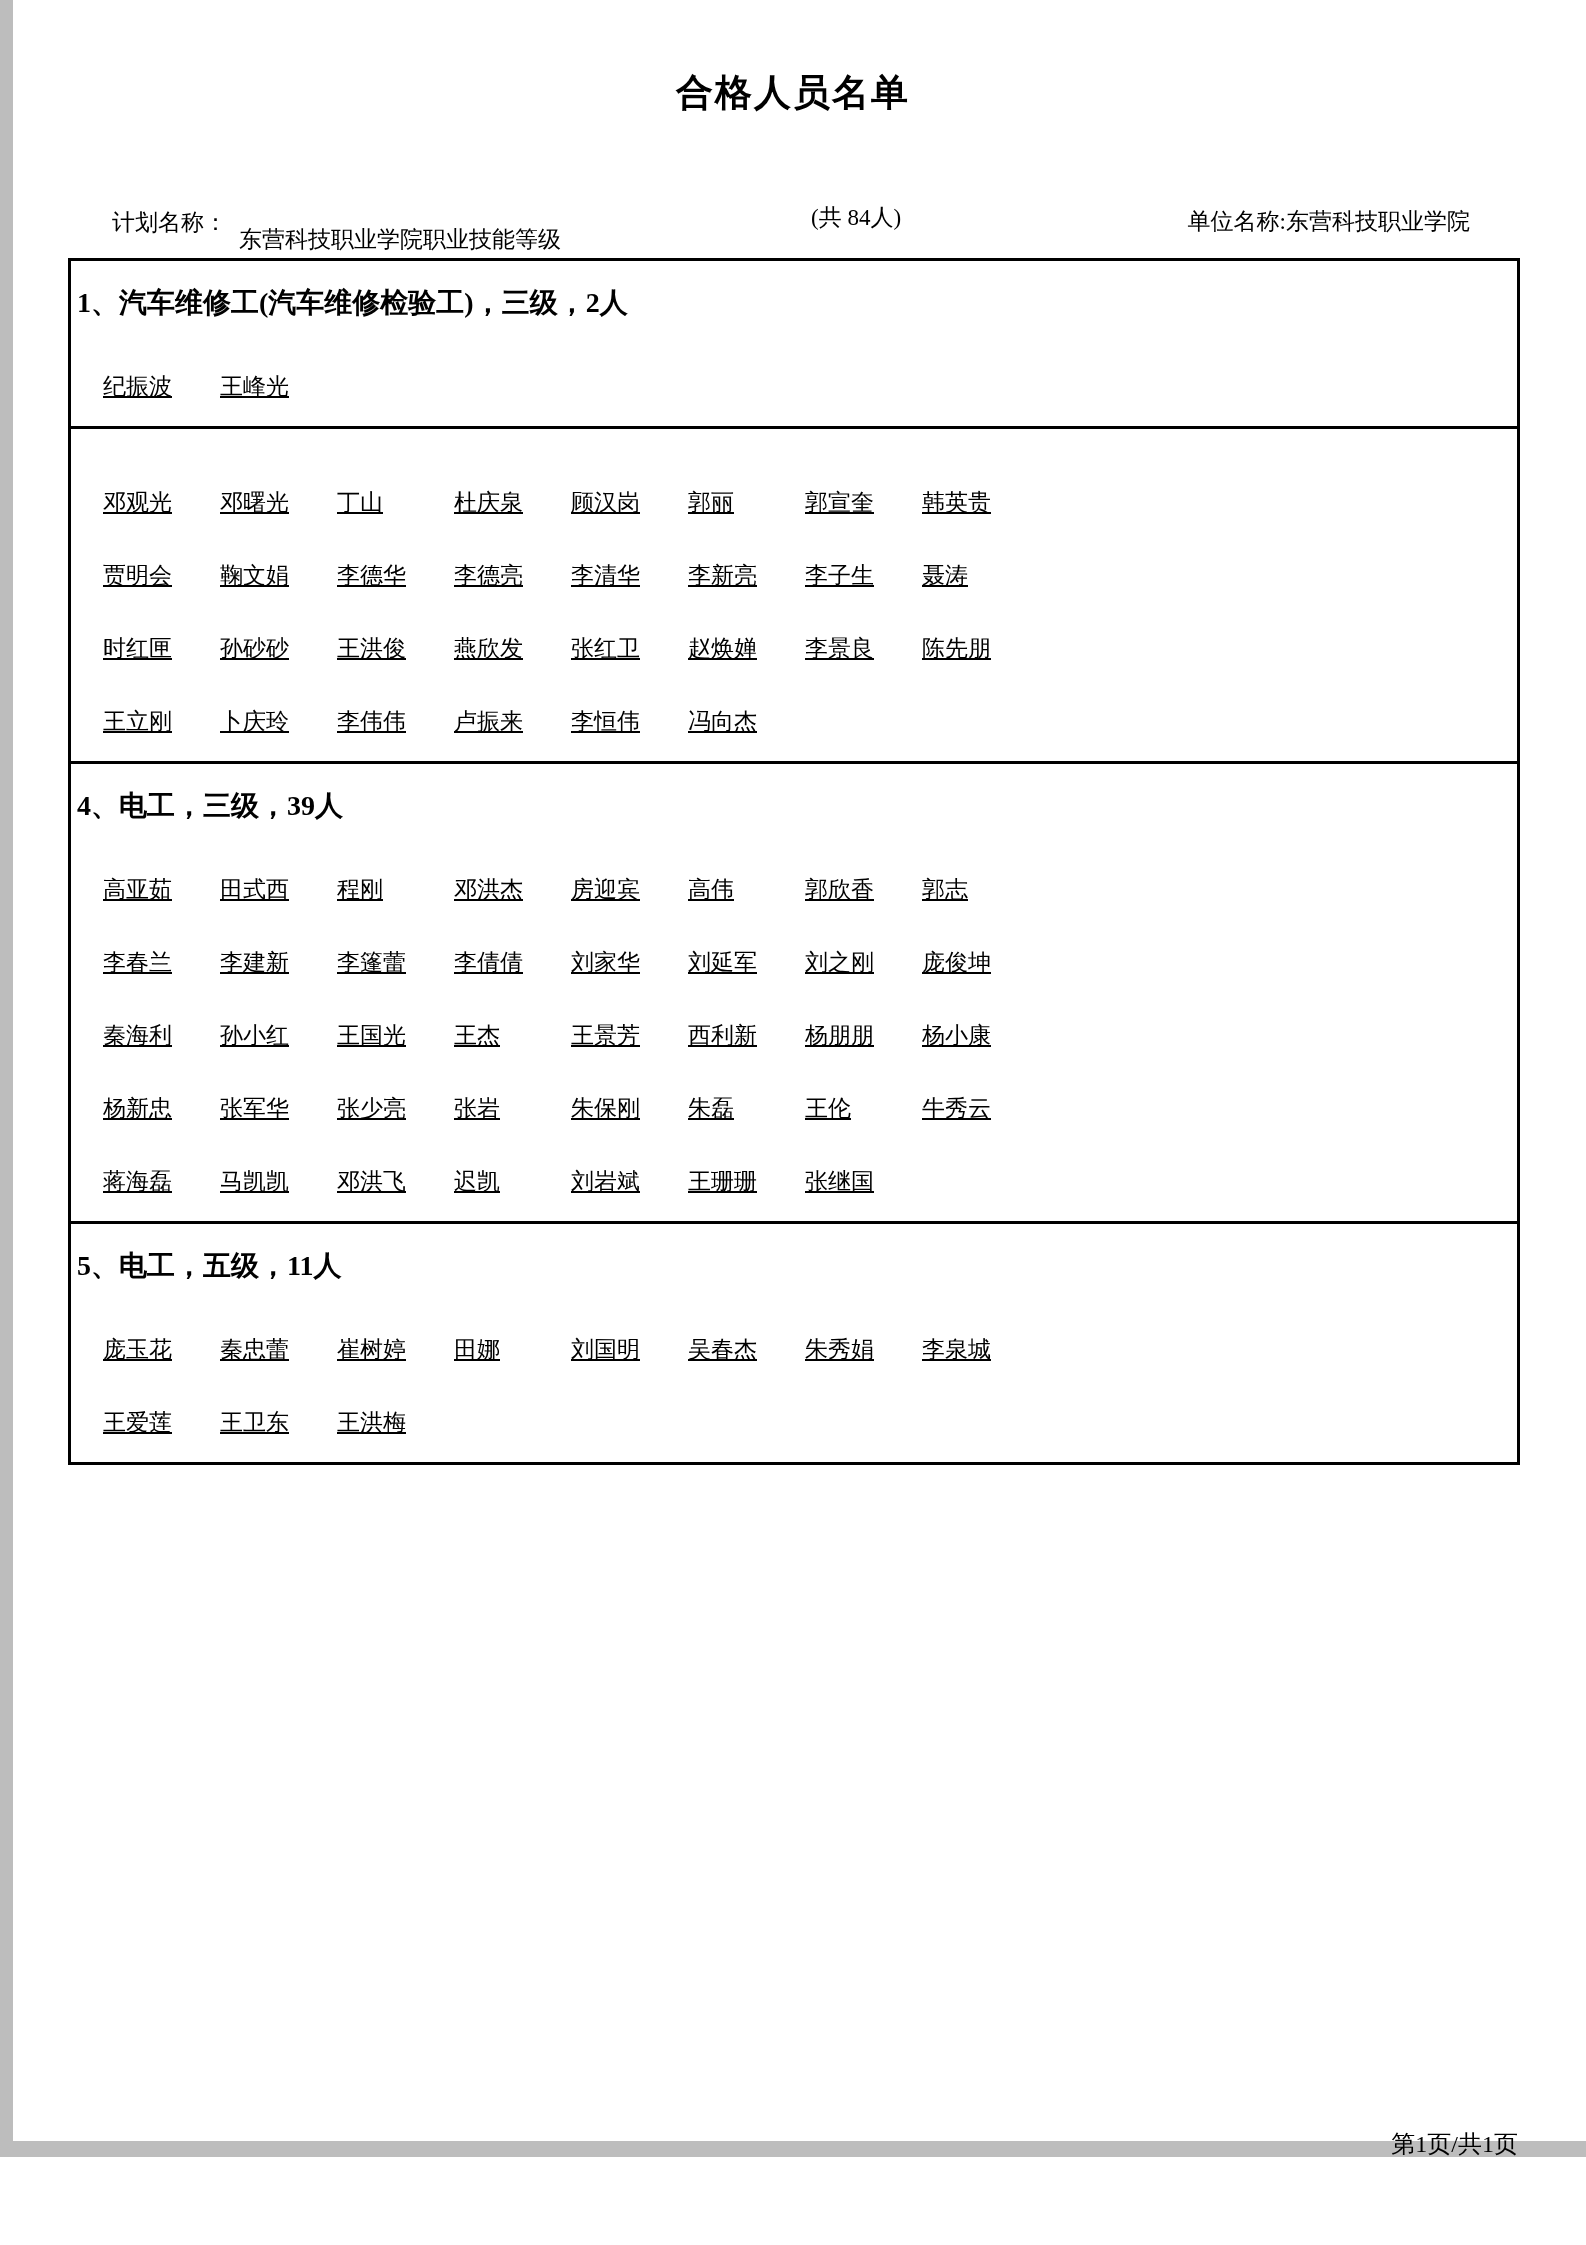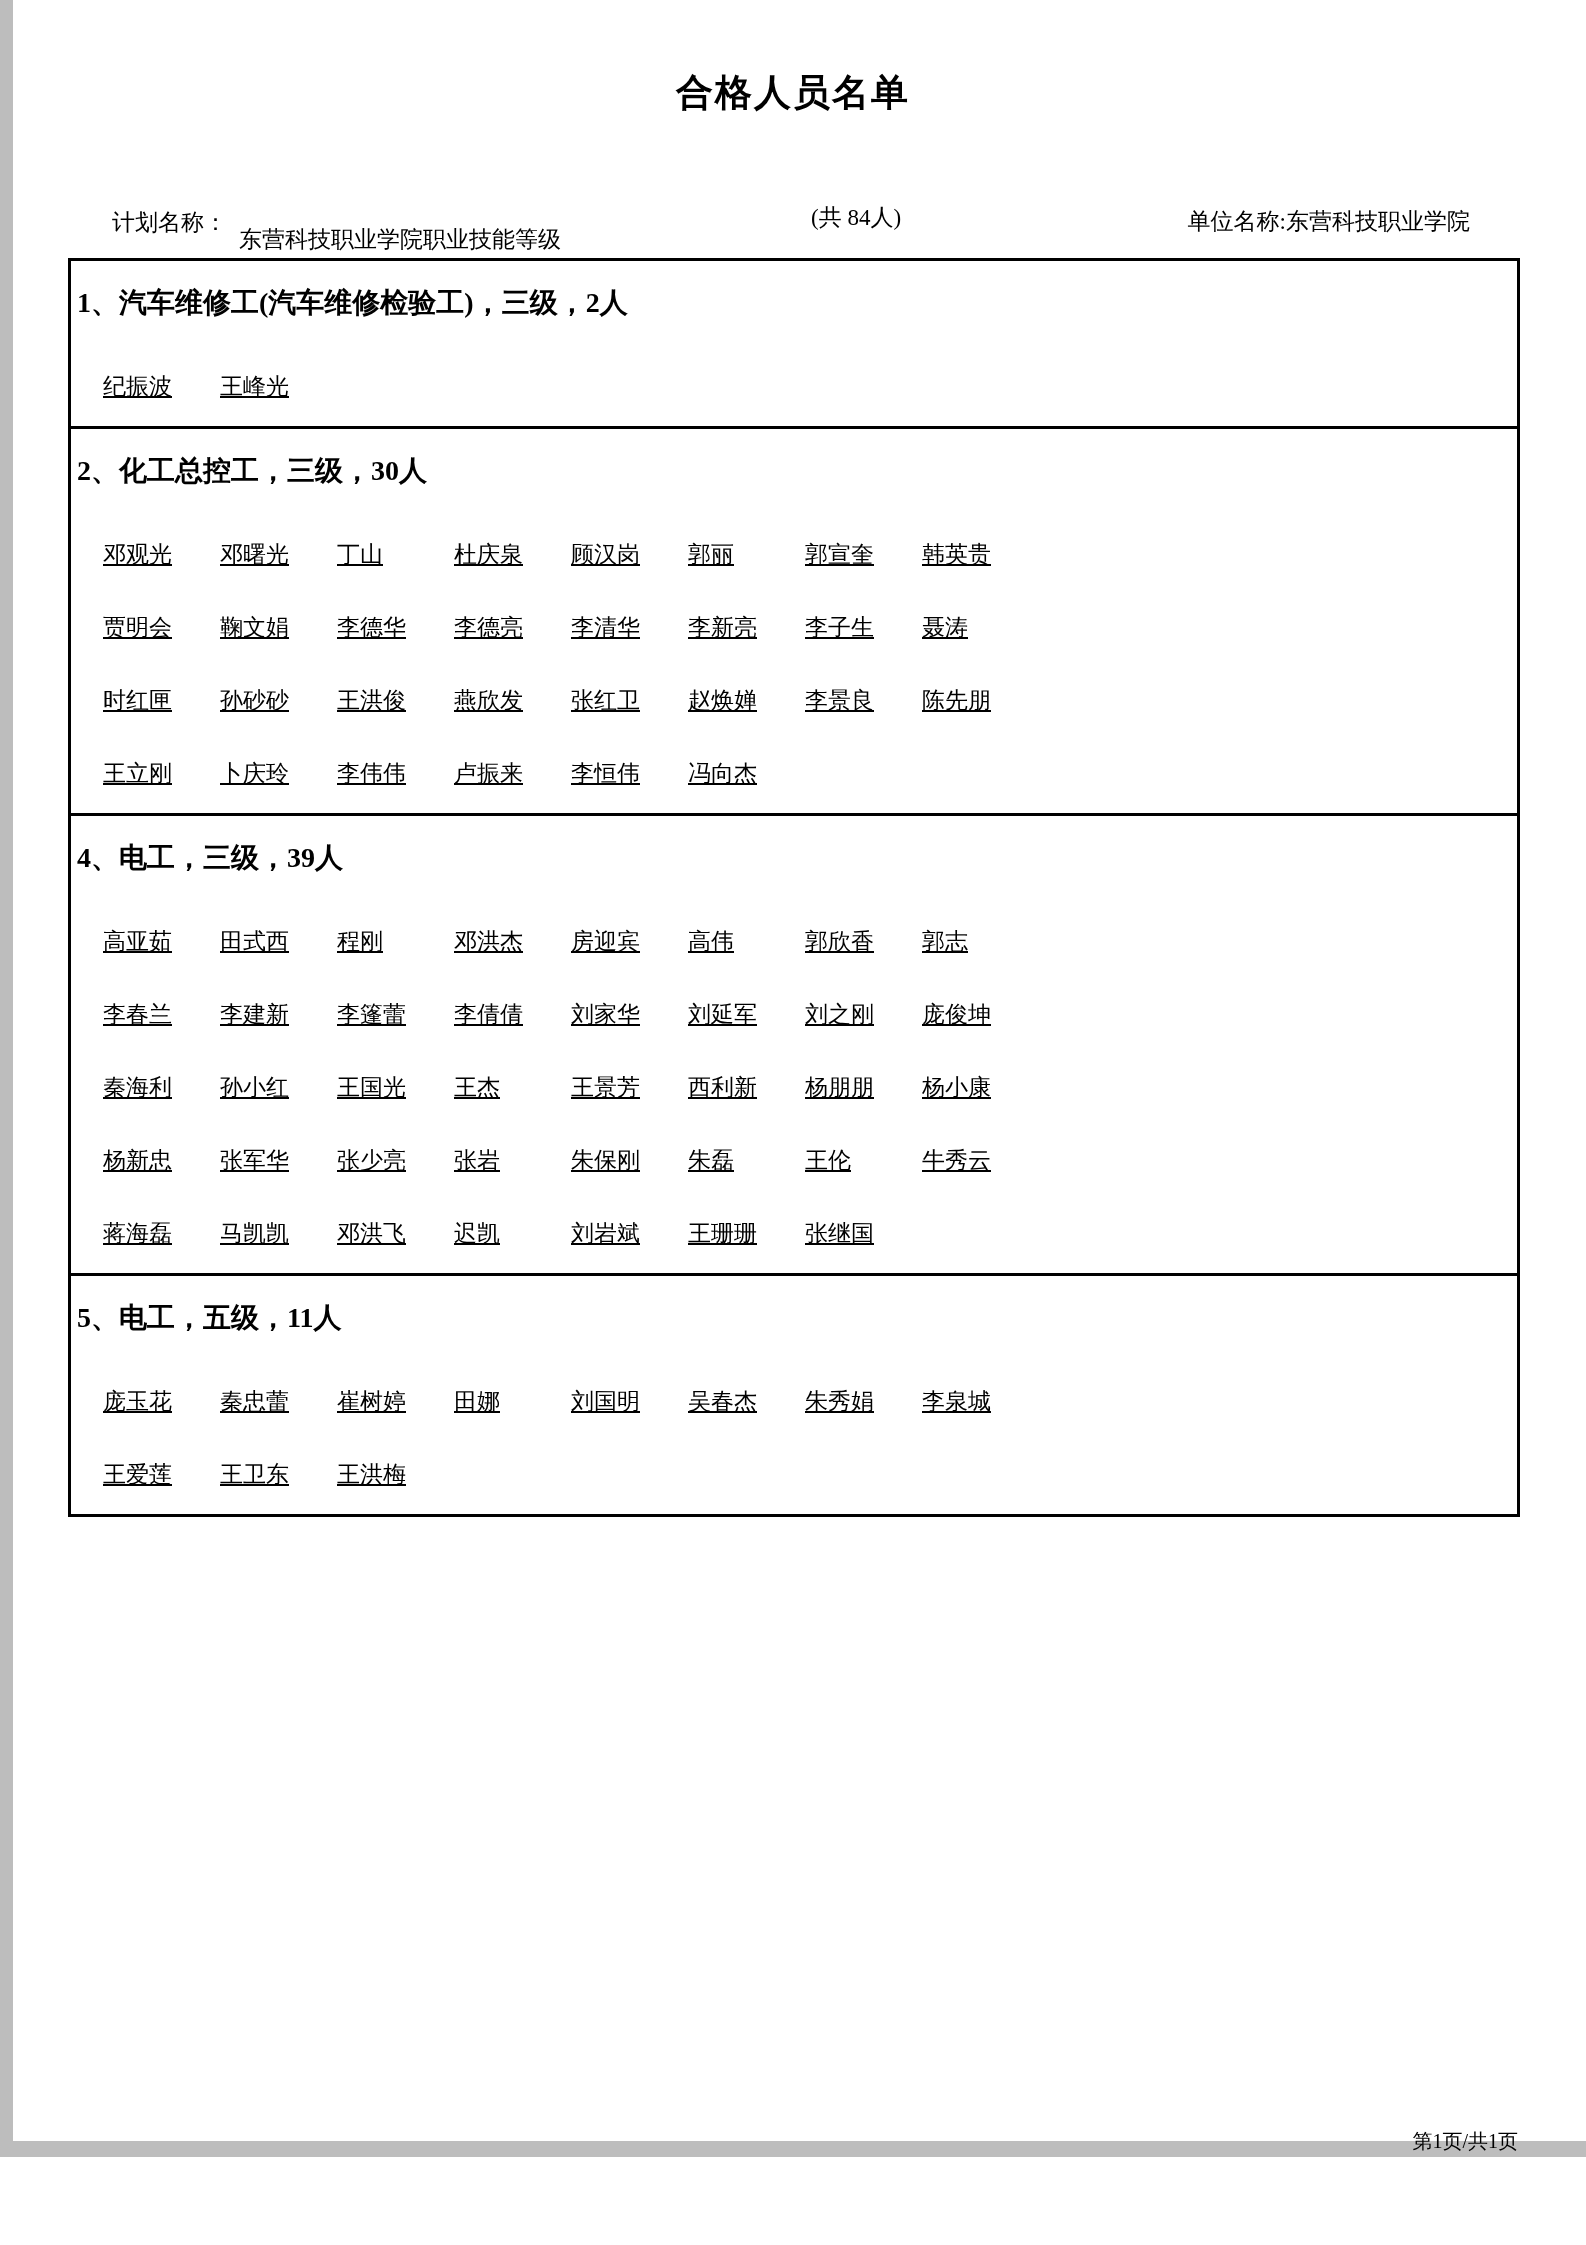--- a/index.html
+++ b/index.html
@@ -72,21 +72,21 @@
     margin: 42px 0 0 26px;
     font-size: 23px;
     line-height: 31px;
     text-decoration: underline;
   }
   .person { white-space: nowrap; }
   .footer {
     position: absolute;
     right: 68px;
     top: 2128px;
-    font-size: 20px;
+    font-size: 24px;
   }
 </style>
 </head>
 <body>
 
 <div class="page">
   <div class="edge-left"></div>
   <div class="edge-bottom"></div>
 
   <h1 class="title">合格人员名单</h1>
@@ -102,21 +102,20 @@
 
   <div class="table" id="sections-container">
       <div class="section">
         <div class="section-header">1、汽车维修工(汽车维修检验工)，三级，2人</div>
         <div class="name-row">
           <span class="person">纪振波</span>
           <span class="person">王峰光</span>
         </div>
       </div>
       <div class="section">
-        <div class="section-header">2、化工总控工，三级，30人</div>
         <div class="name-row">
           <span class="person">邓观光</span>
           <span class="person">邓曙光</span>
           <span class="person">丁山</span>
           <span class="person">杜庆泉</span>
           <span class="person">顾汉岗</span>
           <span class="person">郭丽</span>
           <span class="person">郭宣奎</span>
           <span class="person">韩英贵</span>
         </div>

